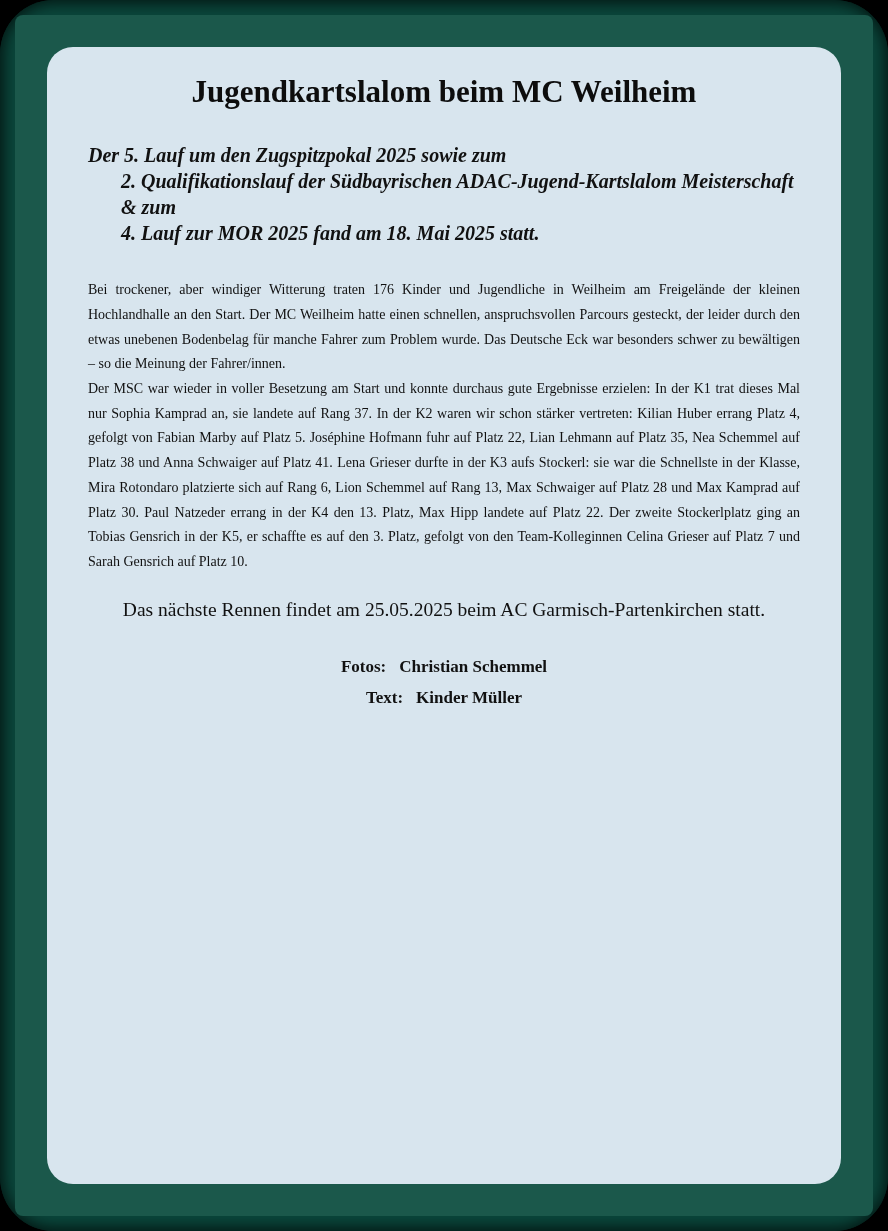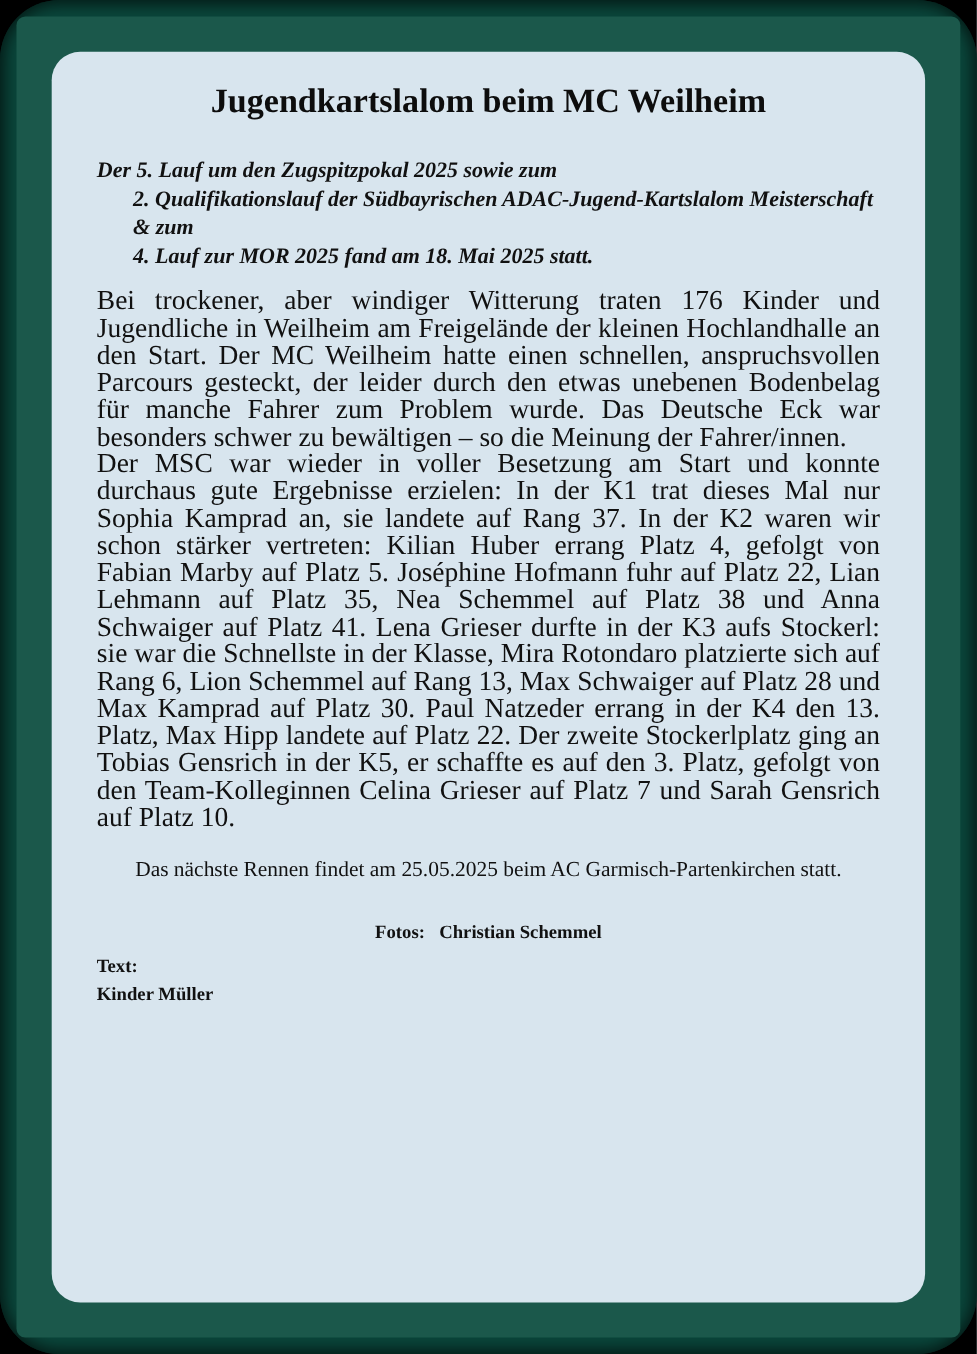--- a/index.html
+++ b/index.html
@@ -48,22 +48,22 @@
     margin-top: 32px;
     font-weight: bold;
     font-style: italic;
     font-size: 20px;
     line-height: 26px;
   }
   .intro-line.indent {
     padding-left: 33px;
   }
   .body-text {
-    margin-top: 16px;
-    font-size: 25px;
+    margin-top: 32px;
+    font-size: 14px;
     line-height: 24.7px;
     text-align: justify;
   }
   .body-text p {
     margin: 0;
   }
   .next-race {
     margin-top: 22px;
     text-align: center;
     font-weight: normal;
@@ -76,21 +76,20 @@
     font-size: 17px;
     line-height: 25px;
   }
   .credit-row {
     display: flex;
     justify-content: center;
     column-gap: 13px;
   }
   .credit-row + .credit-row {
     margin-top: 6px;
-    flex-direction: column;
   }
 </style>
 </head>
 <body>
 
 <div class="frame-outer">
   <div class="frame-inner">
     <div class="paper">
 
       <h1 class="title">Jugendkartslalom beim MC Weilheim</h1>

